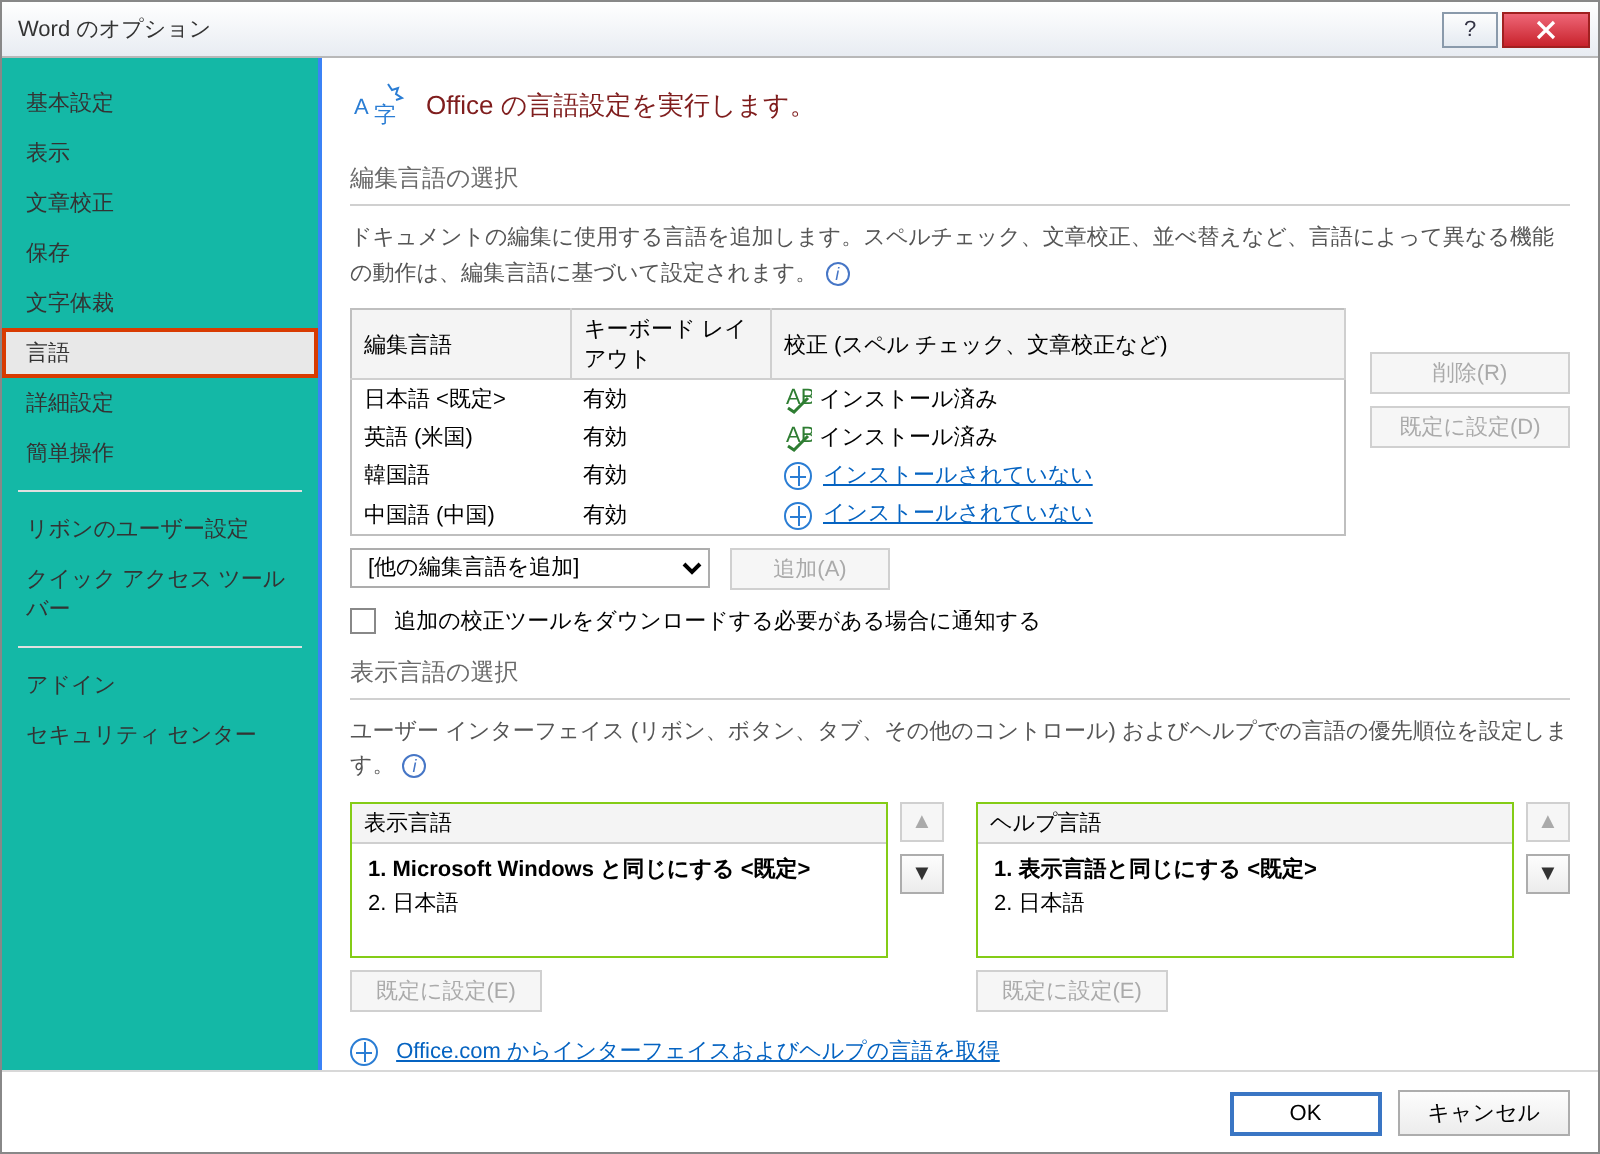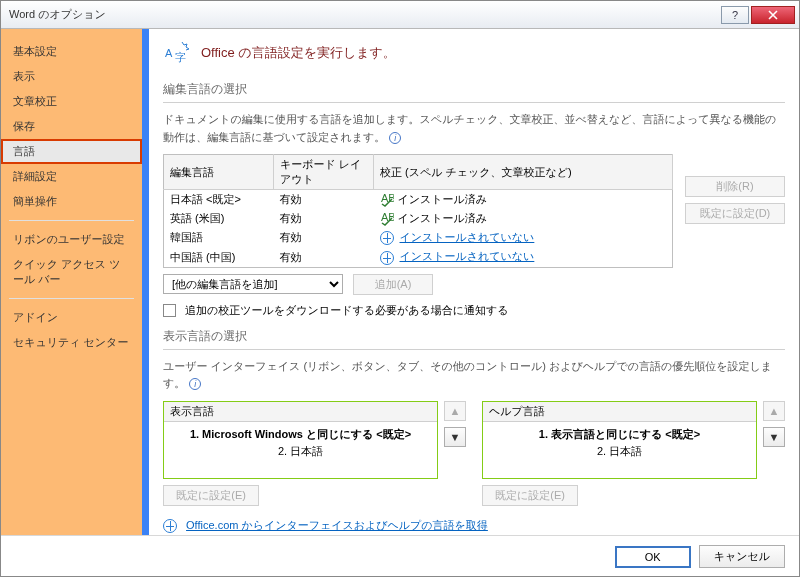--- a/index.html
+++ b/index.html
@@ -3,21 +3,21 @@
 <meta charset="utf-8">
 <style>
 * { box-sizing: border-box; margin: 0; padding: 0; font-family: "Meiryo UI", "MS PGothic", sans-serif; font-size: 11px; }
 body { background: #fff; width: 800px; height: 577px; overflow: hidden; border: 1px solid #888; }
 .titlebar { height: 28px; background: linear-gradient(#fff,#e8ecf2); border-bottom: 1px solid #b8b8b8; display: flex; align-items: center; padding: 0 4px; }
 .titlebar .title { flex: 1; padding-left: 4px; color: #333; }
 .titlebar .btn { width: 28px; height: 18px; border: 1px solid #8a9aab; background: linear-gradient(#fdfdfd,#e4eaf1); display: flex; align-items: center; justify-content: center; margin-left: 2px; }
 .titlebar .btn.close { width: 44px; background: linear-gradient(#e67,#c8232c); border-color: #a02020; color: #fff; font-weight: bold; }
 .titlebar .btn.help { width: 28px; color: #334; }
 .main { display: flex; height: 506px; }
-.sidebar { width: 148px; background: #fdba74; border-right: 7px solid #3b82f6; padding-top: 10px; }
+.sidebar { width: 160px; background: #14b8a6; border-right: 2px solid #3b82f6; padding-top: 10px; }
 .sidebar-item { padding: 5px 12px; color: #333; cursor: default; }
 .sidebar-item.selected { background: #e8e8e8; border: 2px solid #d83b01; padding: 3px 10px; }
 .sidebar-sep { height: 1px; background: #e0e0e0; margin: 6px 8px; }
 .content { flex: 1; padding: 10px 14px; overflow: auto; position: relative; }
 .hdr { display: flex; align-items: center; gap: 10px; margin-bottom: 14px; }
 .hdr-icon { width: 28px; height: 28px; display: flex; align-items: center; justify-content: center; }
 .hdr-title { color: #7f1d1d; font-size: 13px; }
 .section-title { color: #6a6a6a; font-size: 12px; margin: 10px 0 4px; }
 .section-rule { height: 1px; background: #d0d0d0; margin-bottom: 8px; }
 .desc { color: #555; margin: 4px 0 8px; line-height: 1.6; }
@@ -26,21 +26,21 @@
 .lang-table th { text-align: left; font-weight: normal; background: #f4f4f4; border-bottom: 1px solid #cfcfcf; border-right: 1px solid #cfcfcf; padding: 2px 6px; }
 .lang-table td { padding: 2px 6px; vertical-align: middle; }
 .lang-cell { width: 110px; }
 .kb-cell { width: 100px; }
 .proof-cell { }
 .proof-icon { display:inline-block; width:14px; height:14px; vertical-align:middle; margin-right:4px; }
 .link { color: #0563c1; text-decoration: underline; cursor: pointer; }
 .edit-row { display: flex; align-items: center; gap: 10px; margin-top: 6px; }
 .langbox-head { background: #f4f4f4; border-bottom: 1px solid #cfcfcf; padding: 2px 6px; }
 .langbox { border: 1px solid #84cc16; }
-.langbox-list { padding: 4px 8px; min-height: 56px; text-align: center; }
+.langbox-list { padding: 4px 8px; min-height: 56px; }
 .langbox-list .row { padding: 1px 0; }
 .langbox-list .row.sel { font-weight: bold; background: #fff; }
 .two-col { display: flex; gap: 16px; margin-top: 6px; }
 .col { flex: 1; display: flex; gap: 6px; }
 .col-main { flex: 1; }
 .arrow-btns { display: flex; flex-direction: column; gap: 6px; }
 button.std { background: linear-gradient(#fdfdfd,#ececec); border: 1px solid #adadad; padding: 2px 12px; color: #333; min-width: 80px; }
 button.std:disabled { color: #aaa; border-color: #d0d0d0; background: #f6f6f6; }
 button.small { min-width: 22px; width: 22px; height: 20px; padding: 0; }
 select.std { border: 1px solid #adadad; padding: 2px 4px; min-width: 180px; background: #fff; }
@@ -66,20 +66,21 @@
   </div>
 </div>
 
 <div class="main">
   <div class="sidebar">
     <div id="sb1">
         <div class="sidebar-item">基本設定</div>
         <div class="sidebar-item">表示</div>
         <div class="sidebar-item">文章校正</div>
         <div class="sidebar-item">保存</div>
+        <div class="sidebar-item">文字体裁</div>
         <div class="sidebar-item selected">言語</div>
         <div class="sidebar-item">詳細設定</div>
         <div class="sidebar-item">簡単操作</div>
       </div>
     <div class="sidebar-sep"></div>
     <div id="sb2">
         <div class="sidebar-item">リボンのユーザー設定</div>
         <div class="sidebar-item">クイック アクセス ツール バー</div>
       </div>
     <div class="sidebar-sep"></div>

